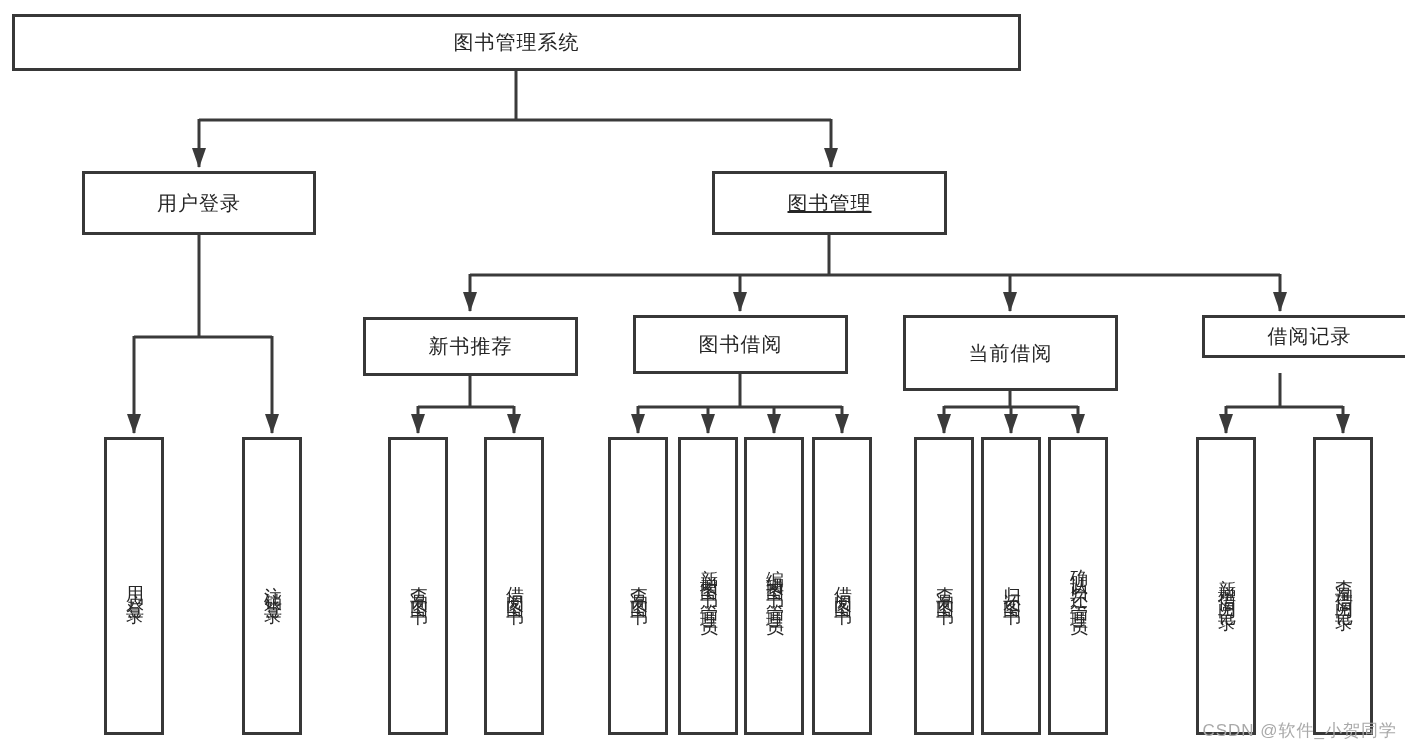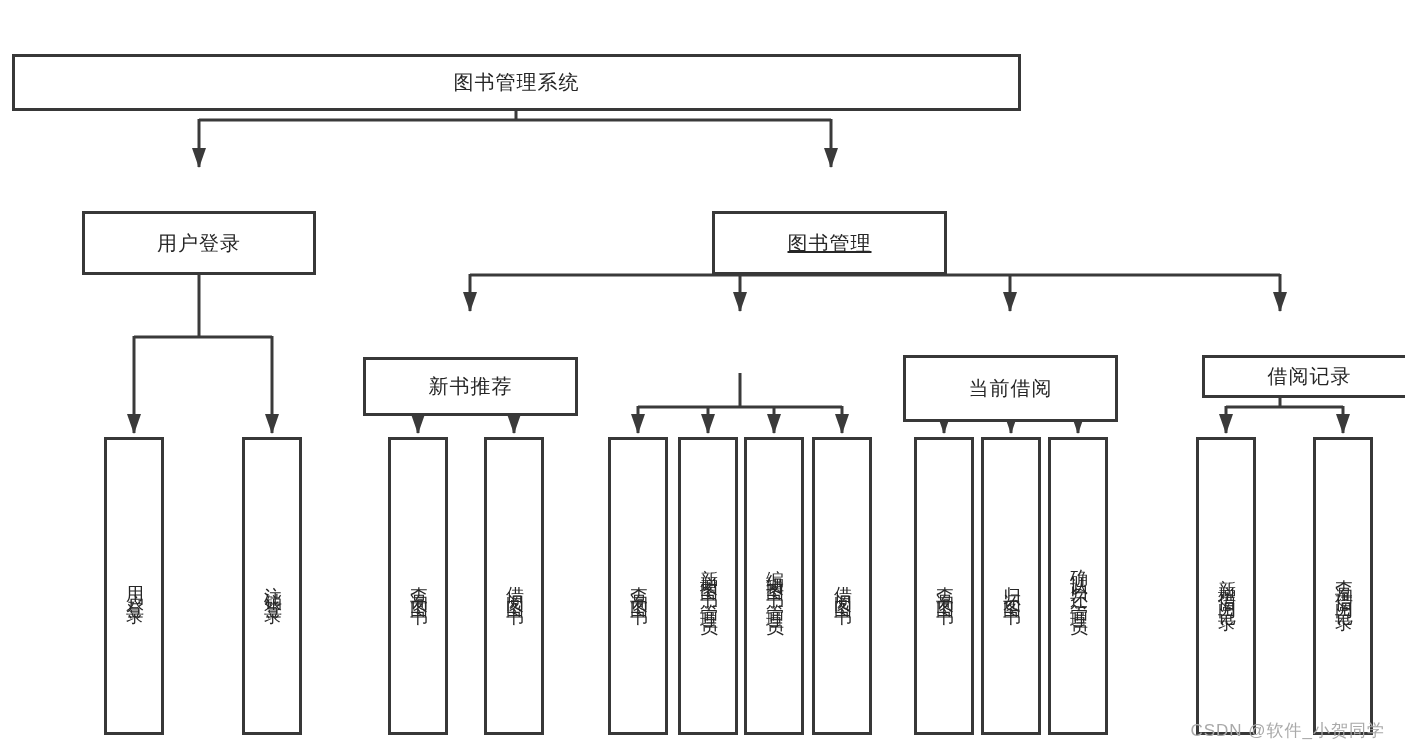--- a/index.html
+++ b/index.html
@@ -28,32 +28,31 @@
     box-sizing: border-box;
     display: flex;
     align-items: center;
     justify-content: center;
     color: #262626;
   }
   .hbox {
     font-size: 20px;
     letter-spacing: 1px;
     white-space: nowrap;
-    margin-top: 40px;
   }
   .vbox .vtext {
     writing-mode: vertical-rl;
     text-orientation: mixed;
     font-size: 18px;
     letter-spacing: 7px;
     line-height: 1.1;
   }
   .watermark {
     position: absolute;
-    right: 20px;
+    right: 8px;
     bottom: 5px;
     font-size: 17px;
     color: #a9a9a9;
     letter-spacing: 1px;
     z-index: 5;
     white-space: nowrap;
   }
 </style>
 </head>
 <body>
@@ -110,21 +109,24 @@
   <div class="box hbox" style="left:82px; top:171px; width:234px; height:64px;">
     <span>用户登录</span>
   </div>
   <div class="box hbox" style="left:712px; top:171px; width:235px; height:64px;text-decoration:underline;">
     <span>图书管理</span>
   </div>
 
   <div class="box hbox" style="left:363px; top:317px; width:215px; height:59px;">
     <span>新书推荐</span>
   </div>
-  <div class="box hbox" style="left:903px; top:315px; width:215px; height:67px;">
+  <div class="box hbox" style="left:633px; top:315px; width:215px; height:59px;">
+    <span>图书借阅</span>
+  </div>
+  <div class="box hbox" style="left:903px; top:315px; width:215px; height:76px;">
     <span>当前借阅</span>
   </div>
   <div class="box hbox" style="left:1202px; top:315px; width:215px; height:43px;">
     <span>借阅记录</span>
   </div>
 
   <div class="box vbox" style="left:104px; top:437px; width:60px; height:298px;">
     <span class="vtext">用户登录</span>
   </div>
   <div class="box vbox" style="left:242px; top:437px; width:60px; height:298px;">

